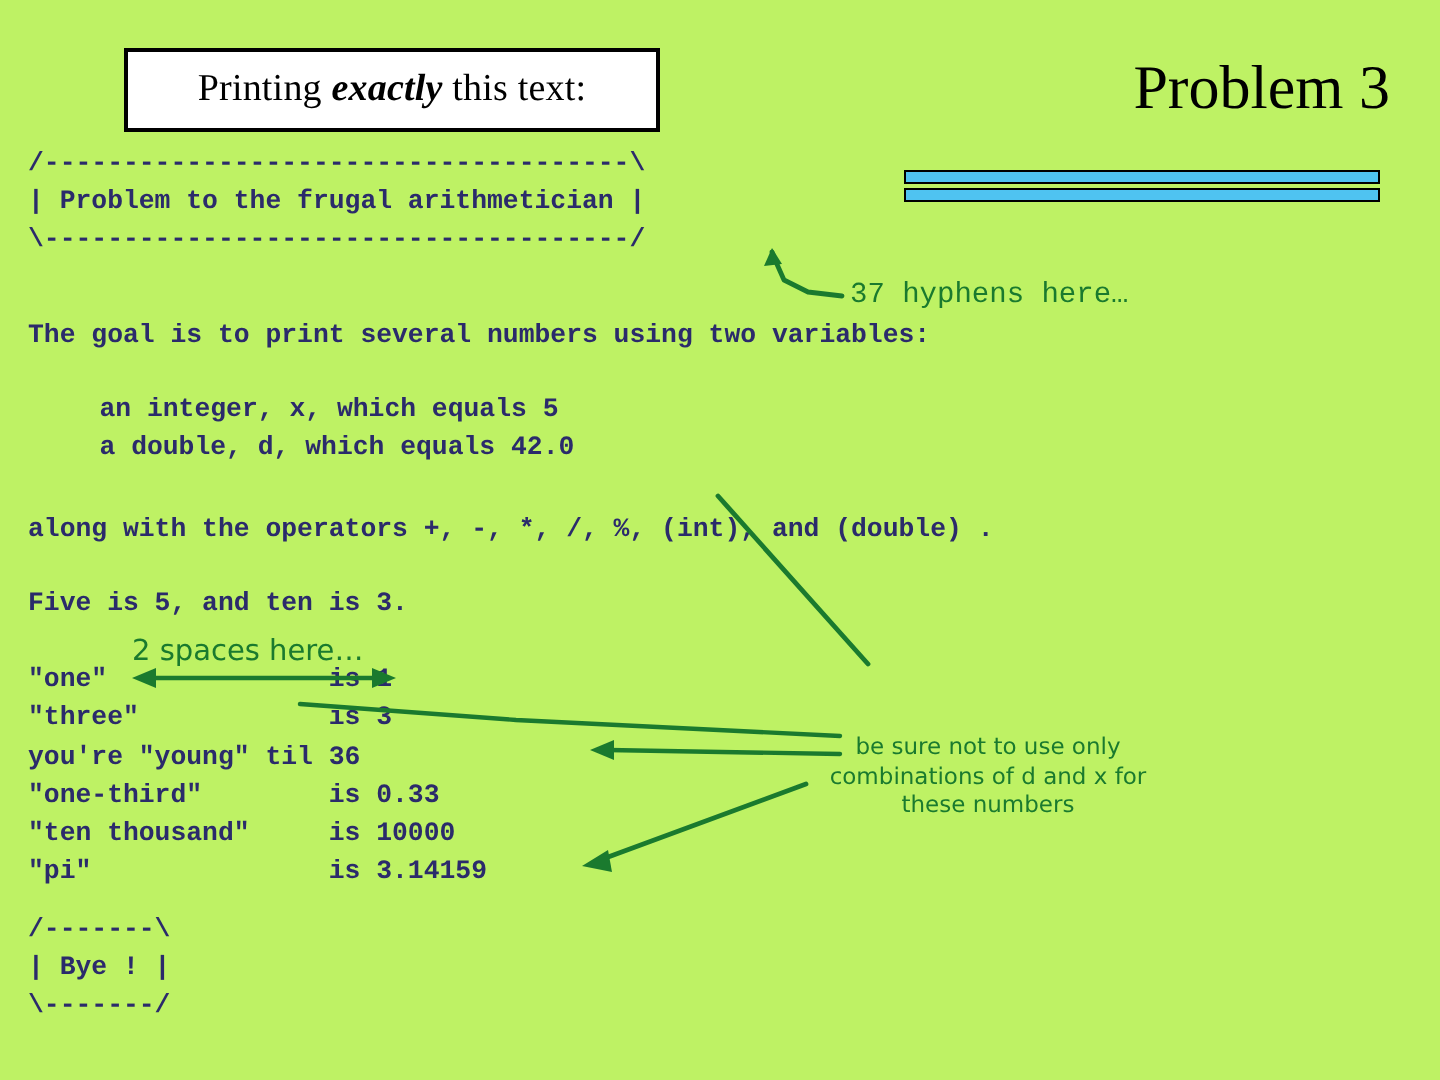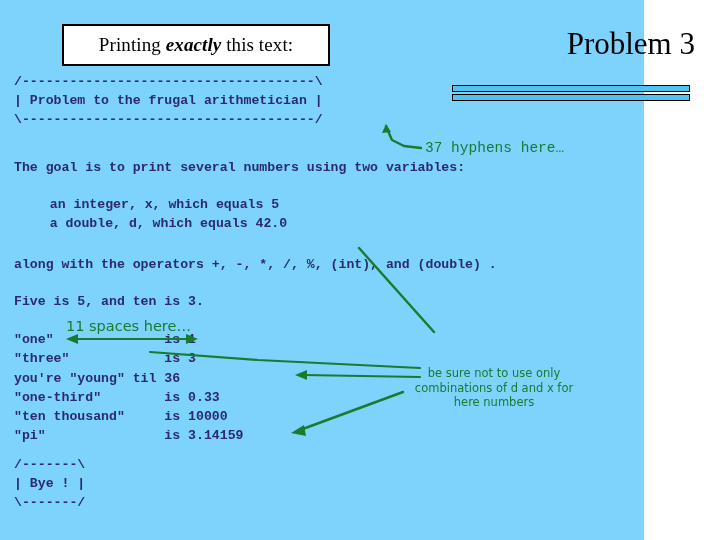--- a/index.html
+++ b/index.html
@@ -8,23 +8,23 @@
   }
   body {
     width: 720px;
     height: 540px;
     background: #ffffff;
     font-family: "Liberation Serif", serif;
     overflow: hidden;
   }
   #slide {
     position: relative;
-    width: 644px;
+    width: 720px;
     height: 540px;
-    background: #7dd3fc;
+    background: #bef264;
   }
 
   
   #title-box {
     position: absolute;
     left: 62px;
     top: 24px;
     width: 268px;
     height: 42px;
     border: 2px solid #000000;
@@ -162,22 +162,22 @@
 <span>you're "young" til 36</span>
 <span>"one-third"        is 0.33</span>
 <span>"ten thousand"     is 10000</span>
 <span>"pi"               is 3.14159</span></div>
 
   <div id="bye-block" class="code"><span>/-------\</span>
 <span>| Bye ! |</span>
 <span>\-------/</span></div>
 
   <div id="annot-hyphens" class="annot">37 hyphens here…</div>
-  <div id="annot-spaces" class="annot">11 spaces here…</div>
-  <div id="annot-note" class="annot">be sure not to use only combinations of d and x for here numbers</div>
+  <div id="annot-spaces" class="annot">2 spaces here…</div>
+  <div id="annot-note" class="annot">be sure not to use only combinations of d and x for these numbers</div>
 
   <svg id="overlay" viewBox="0 0 720 540">
 
     <path d="M 421 148 L 404 146 L 392 140 L 388 131 L 386 126" fill="none" stroke="#1a7a2e" stroke-width="2.4" stroke-linecap="round" stroke-linejoin="round"></path>
     <path d="M 386 124 L 382 133 L 391 132 Z" fill="#1a7a2e"></path>
 
     <path d="M 359 248 L 434 332" fill="none" stroke="#1a7a2e" stroke-width="2.4" stroke-linecap="round"></path>
 
     <path d="M 74 339 L 190 339" fill="none" stroke="#1a7a2e" stroke-width="2.2" stroke-linecap="round"></path>
     <path d="M 66 339 L 78 334 L 78 344 Z" fill="#1a7a2e"></path>

